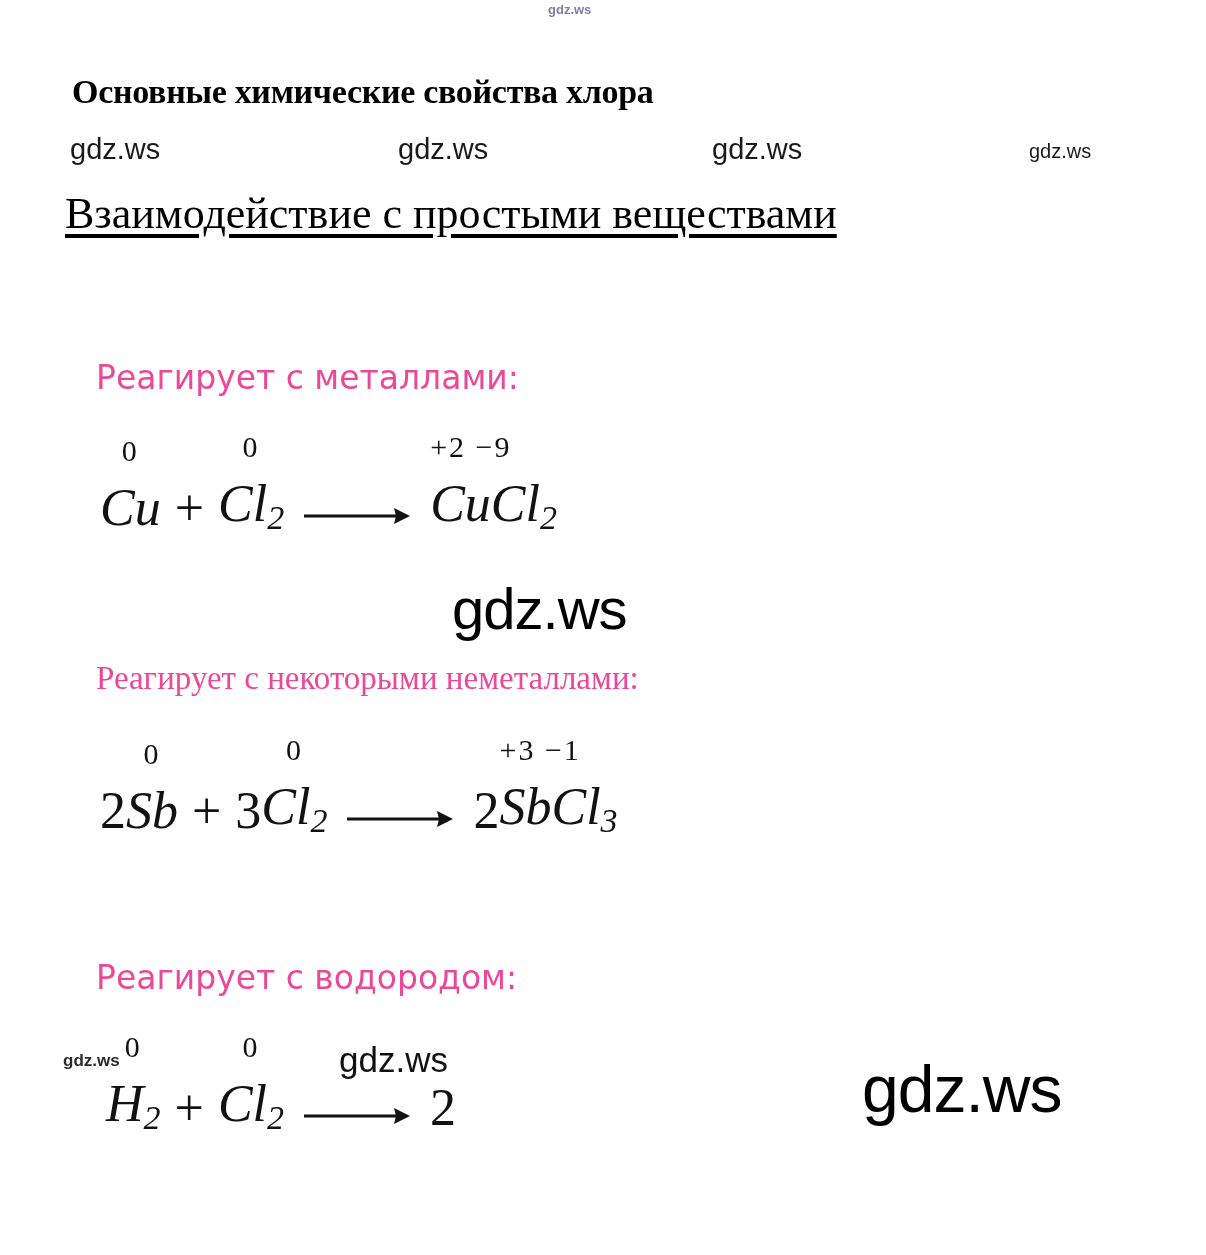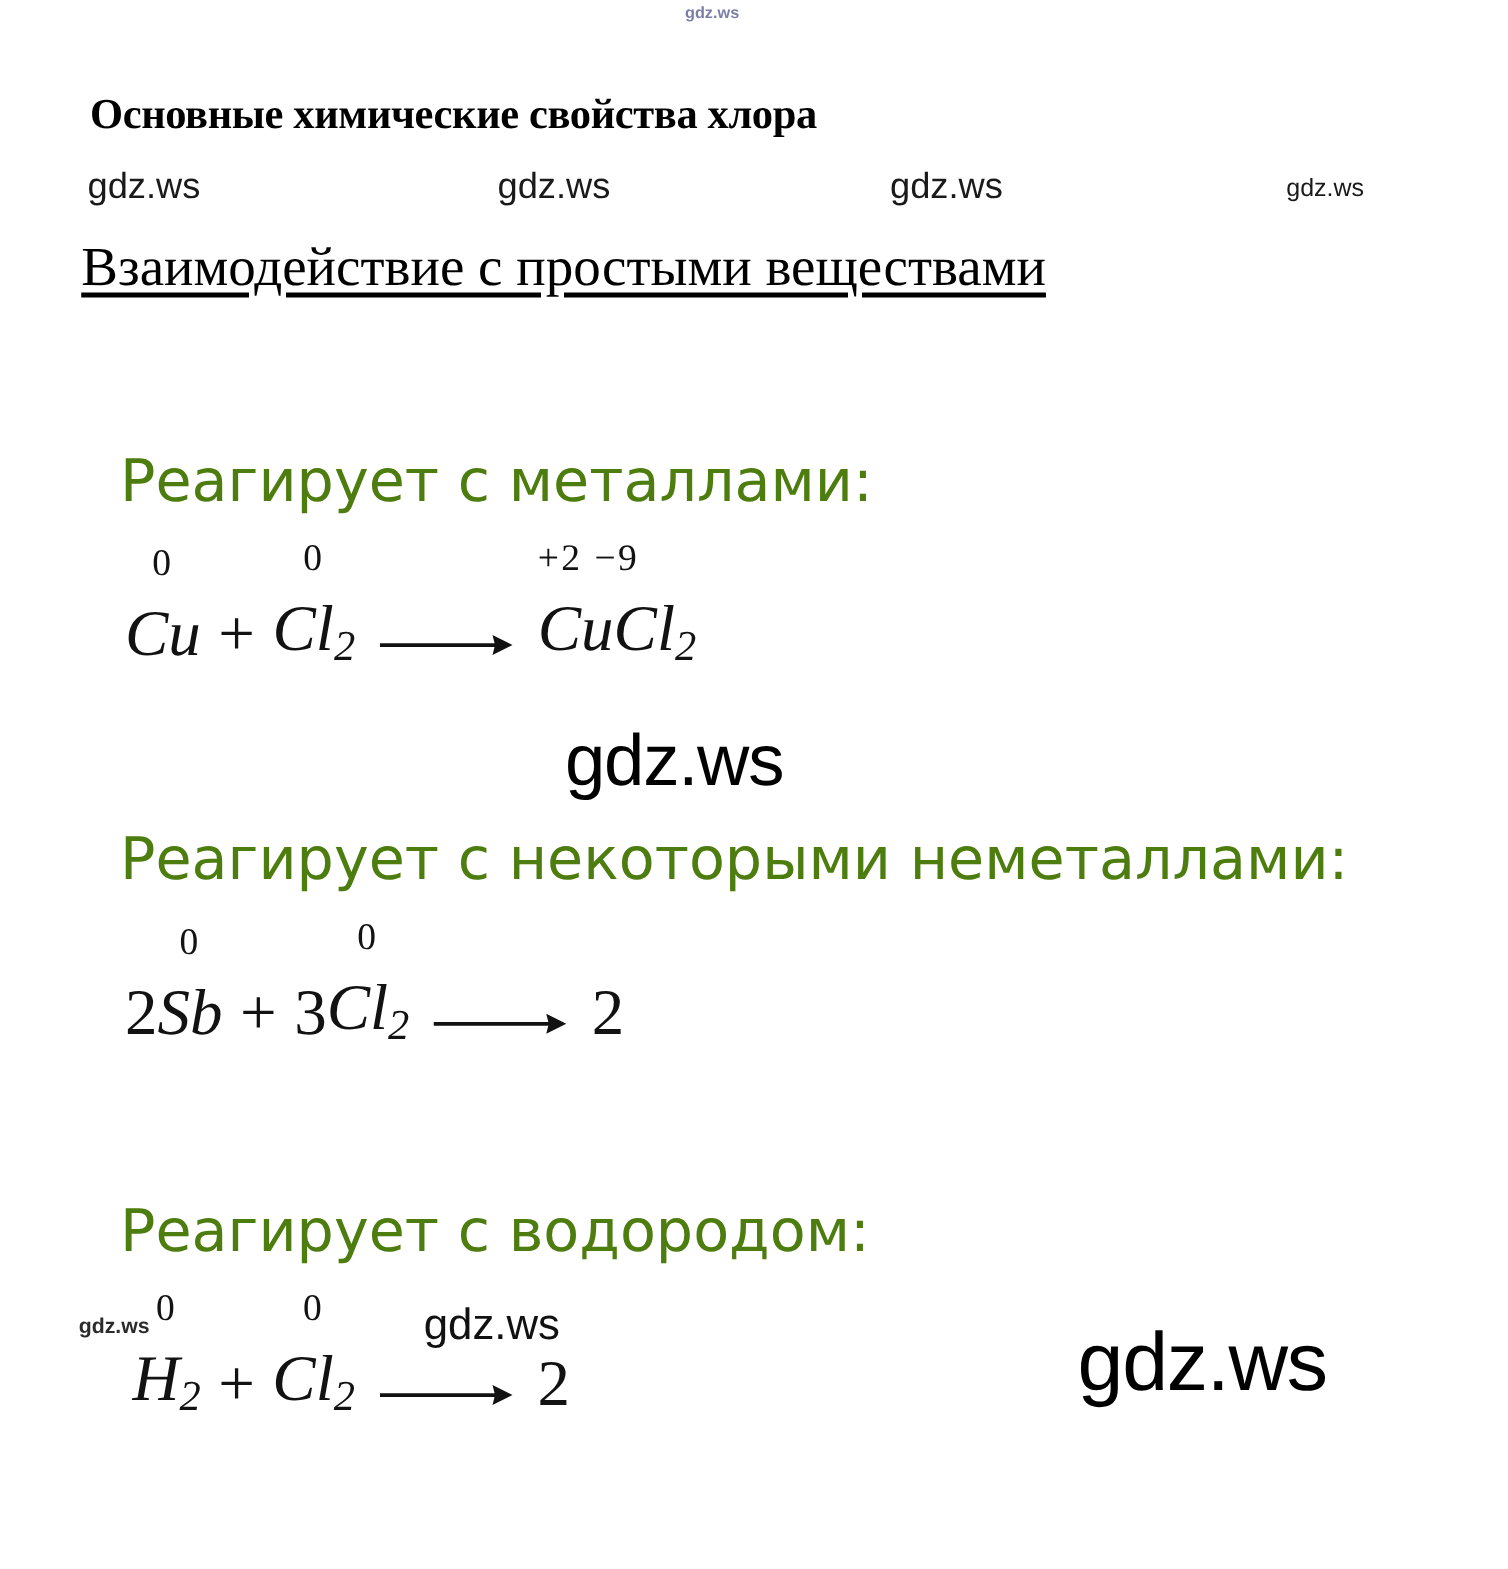--- a/index.html
+++ b/index.html
@@ -77,22 +77,22 @@
     font-family: "Liberation Serif", serif;
     text-decoration: underline;
     text-underline-offset: 6px;
     white-space: nowrap;
   }
 
   
   .section-label {
     position: absolute;
     font-family: "DejaVu Sans", sans-serif;
-    font-size: 47px;
-    color: #4d7c0f;
+    font-size: 33px;
+    color: #ec4899;
     white-space: nowrap;
   }
   .eq {
     position: absolute;
     font-family: "Liberation Serif", serif;
     font-style: italic;
     font-size: 52px;
     color: #121212;
     white-space: nowrap;
     display: flex;
@@ -138,21 +138,21 @@
     font-size: 40px;
     position: relative;
     top: -8px;
   }
   .arrow svg { display: block; }
 
   
   #label-metals   { left: 96px;  top: 358px; }
   #eq-metals      { left: 100px; top: 470px; }
 
-  #label-nonmetals{ left: 96px;  top: 660px; }
+  #label-nonmetals{ left: 96px;  top: 660px; font-family: Liberation Serif, serif; }
   #eq-nonmetals   { left: 100px; top: 773px; }
 
   #label-hydrogen { left: 96px;  top: 958px; text-align: right; }
   #eq-hydrogen    { left: 106px; top: 1070px; }
 </style>
 </head>
 <body>
 
 <div class="wm wm-top-tiny">gdz.ws</div>
 <div class="wm wm-row-a wm-a1">gdz.ws</div>
@@ -203,20 +203,24 @@
     <span class="ox">0</span>
     <span>Cl</span><span class="sub">2</span>
   </span>
   <span class="arrow">
     <svg width="110" height="28" viewBox="0 0 110 28" aria-hidden="true">
       <line x1="2" y1="15" x2="98" y2="15" stroke="#121212" stroke-width="3"></line>
       <polygon points="108,15 92,7 94,15 92,23" fill="#121212"></polygon>
     </svg>
   </span>
   <span class="plain">2</span>
+  <span class="term">
+    <span class="ox left-aligned">+3 −1</span>
+    <span>Sb</span><span>Cl</span><span class="sub">3</span>
+  </span>
 </div>
 
 <div class="section-label" id="label-hydrogen">Реагирует с водородом:</div>
 <div class="eq" id="eq-hydrogen">
   <span class="term">
     <span class="ox">0</span>
     <span>H</span><span class="sub">2</span>
   </span>
   <span class="op">+</span>
   <span class="term">

